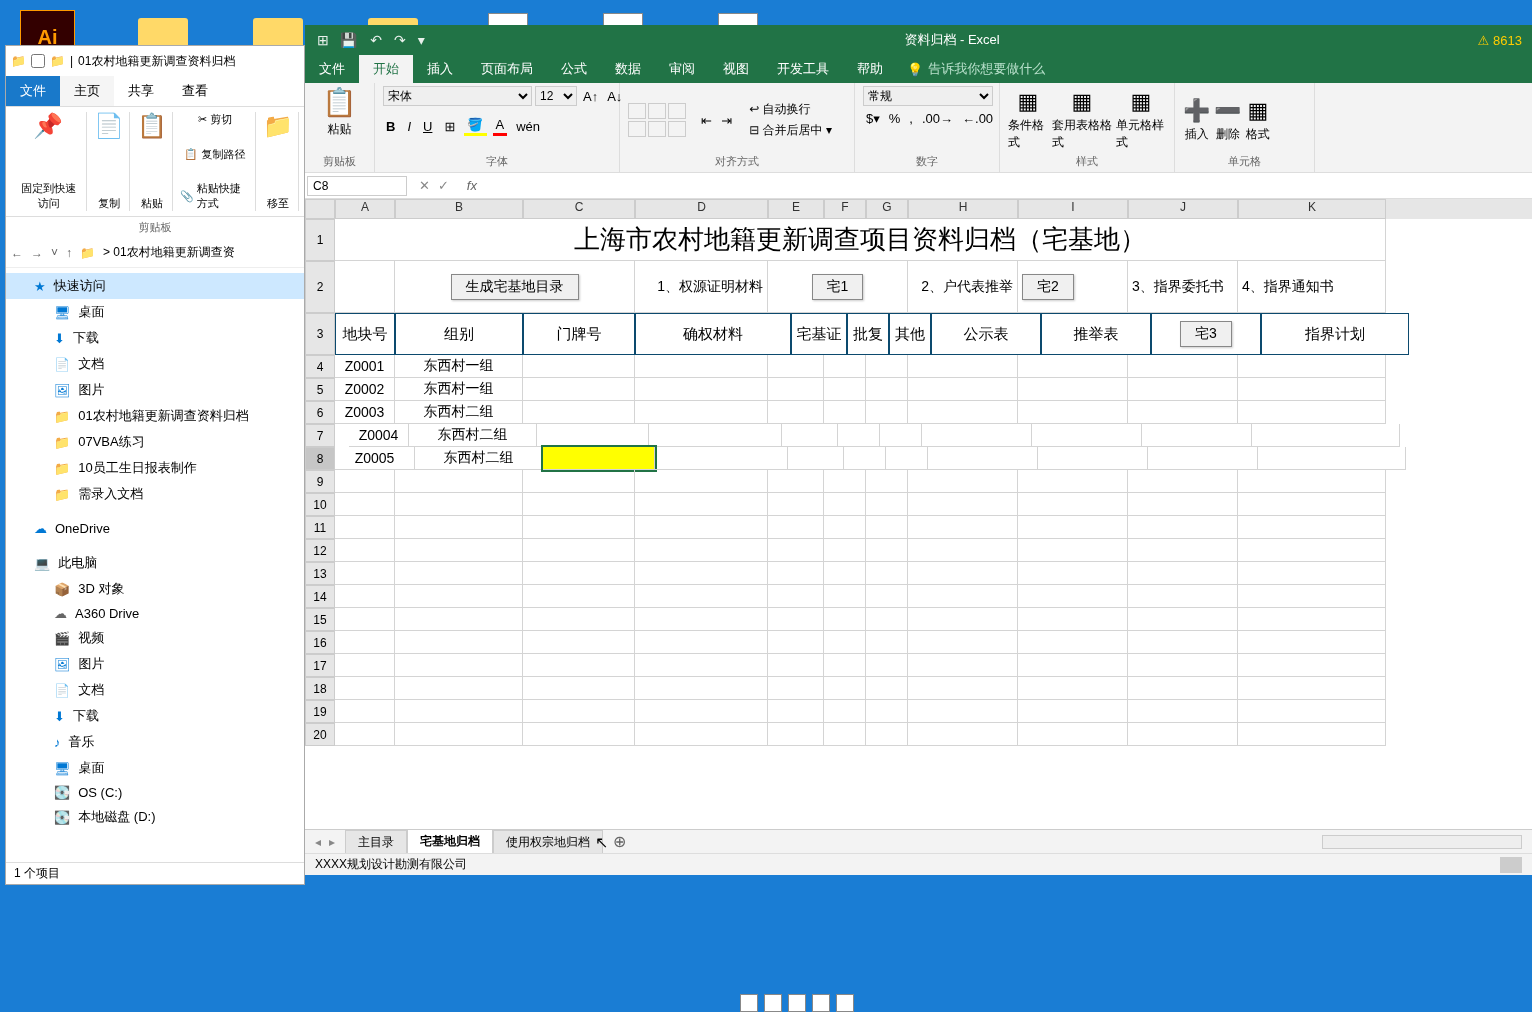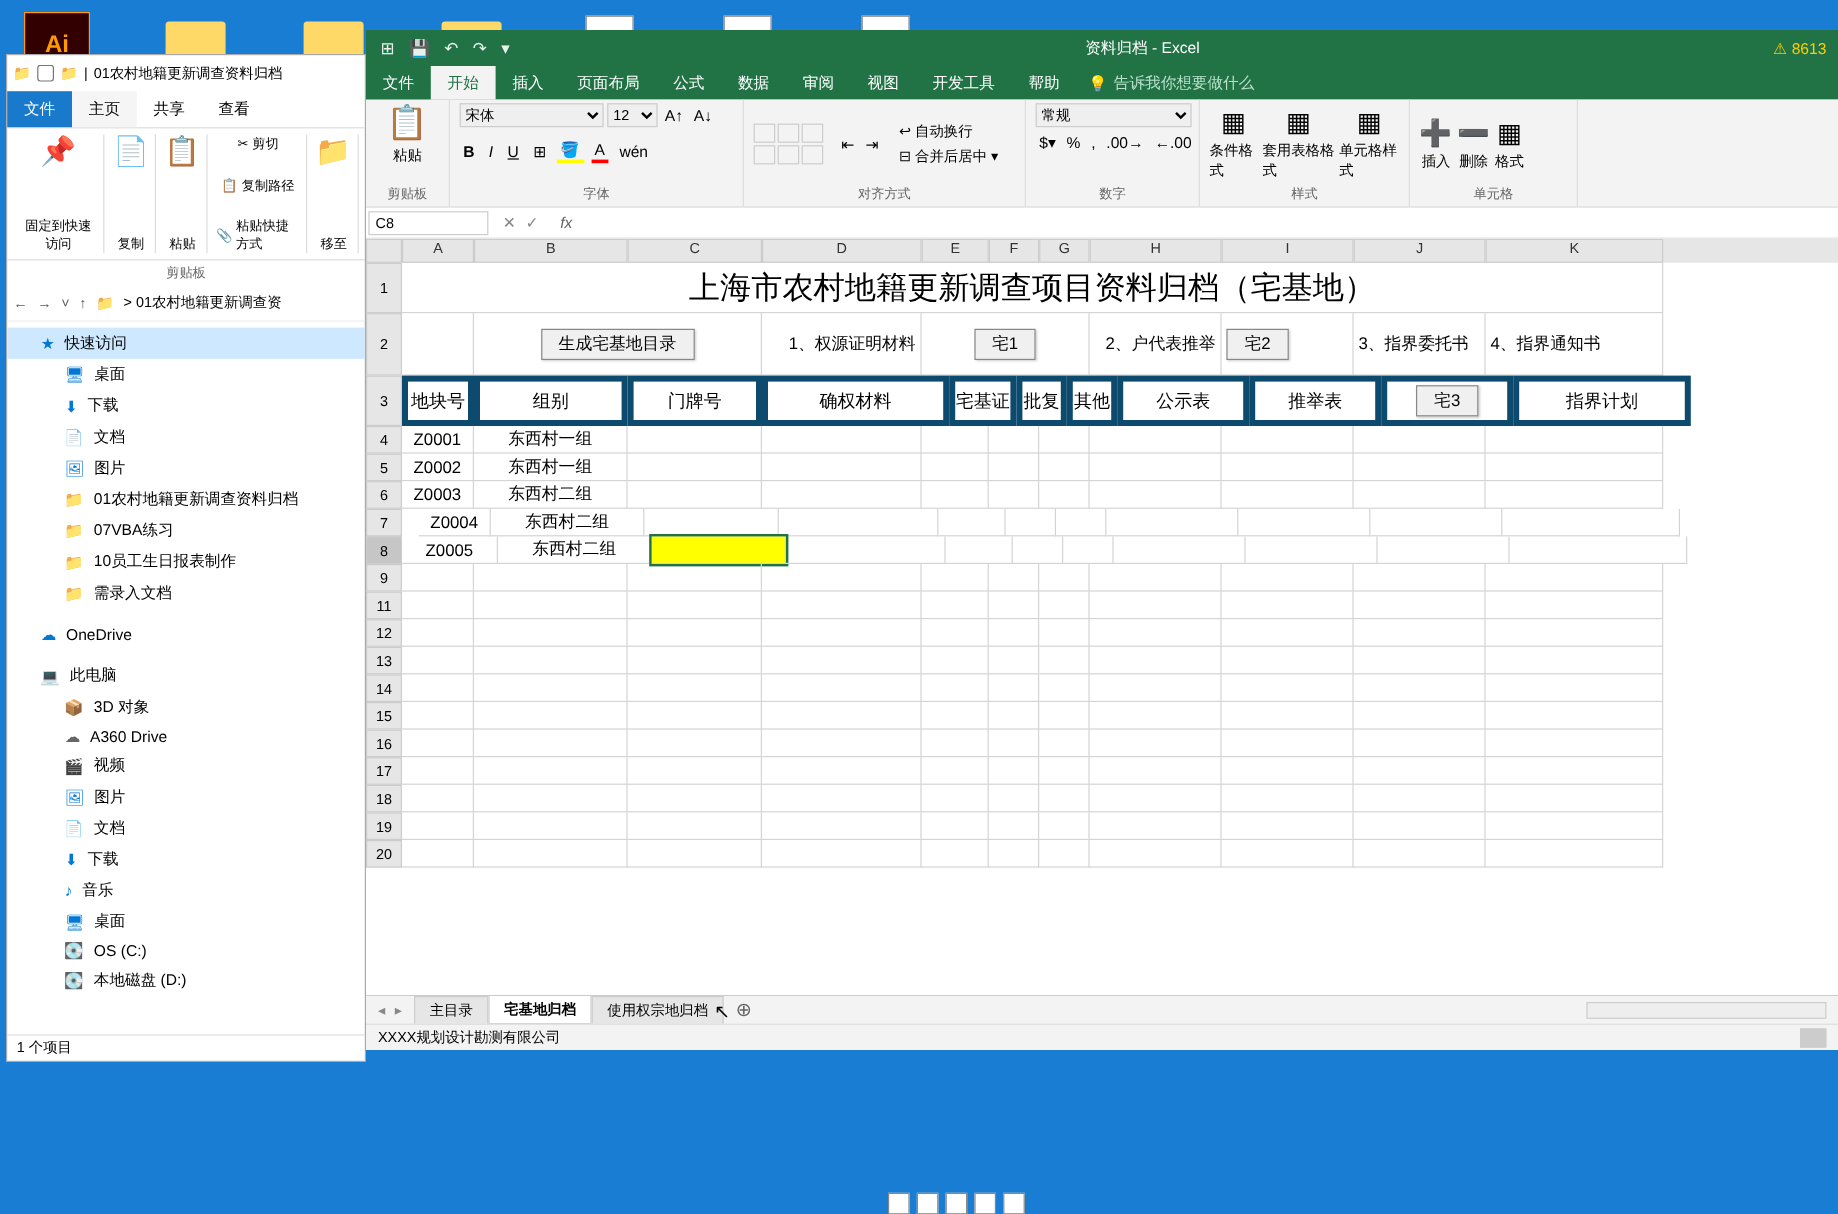--- a/index.html
+++ b/index.html
@@ -73,21 +73,21 @@
 .col-headers { display: flex; height: 20px; background: #e6e6e6; position: sticky; top: 0; }
 .corner { width: 30px; border: 1px solid #ccc; background: #e6e6e6; }
 .colh { border: 1px solid #ccc; text-align: center; font-size: 12px; background: #e6e6e6; color: #333; }
 .grid-rows { }
 .grow { display: flex; height: 23px; }
 .grow.tall { height: 42px; }
 .grow.tall2 { height: 52px; }
 .rowh { width: 30px; border: 1px solid #ccc; background: #e6e6e6; text-align: center; font-size: 12px; display: flex; align-items: center; justify-content: center; }
 .rowh.sel { background: #c6c6c6; }
 .cell { border-right: 1px solid #d4d4d4; border-bottom: 1px solid #d4d4d4; padding: 2px 4px; font-size: 14px; display: flex; align-items: center; overflow: hidden; white-space: nowrap; }
-.cell.hdr { font-size: 15px; justify-content: center; border: 5px solid #0c4a6e; }
+.cell.hdr { font-size: 15px; justify-content: center; border: 1px solid #0c4a6e; }
 .cell.title { font-size: 26px; justify-content: center; }
 .cell.selected { background: #ffff00; outline: 2px solid #217346; }
 .embed-btn { background: #f0f0f0; border: 1px solid #888; padding: 3px 14px; font-size: 14px; cursor: pointer; box-shadow: 1px 1px 2px rgba(0,0,0,0.2); }
 
 .sheet-tabs { height: 24px; display: flex; align-items: center; border-top: 1px solid #ccc; background: #f3f3f3; font-size: 12px; }
 .sheet-nav { padding: 0 10px; color: #888; display: flex; gap: 8px; }
 .sheet-tab { padding: 3px 12px; border: 1px solid #ccc; border-bottom: none; background: #fff; cursor: pointer; }
 .sheet-tab.active { background: #fff; border-bottom: 2px solid #217346; font-weight: bold; }
 .sheet-tab.inactive { background: #e6e6e6; }
 .add-sheet { padding: 0 10px; color: #666; font-size: 16px; }
@@ -313,21 +313,21 @@
     <div class="erib-group" style="width:70px">
       <div class="erib-body erib-col">
         <span class="paste-icon">📋</span>
         <span>粘贴</span>
       </div>
       <div class="erib-label">剪贴板</div>
     </div>
     <div class="erib-group" style="width:245px">
       <div class="erib-body" style="flex-direction:column;align-items:flex-start">
         <div class="font-row">
-          <select style="width:120px"><option>宋体</option></select>
+          <select style="width:149px"><option>宋体</option></select>
           <select style="width:42px"><option>12</option></select>
           <button class="btn-sm">A↑</button>
           <button class="btn-sm">A↓</button>
         </div>
         <div class="font-row2">
           <button class="btn-sm"><b>B</b></button>
           <button class="btn-sm"><i>I</i></button>
           <button class="btn-sm"><u>U</u></button>
           <button class="btn-sm">⊞</button>
           <button class="btn-sm color-bar" style="border-color:#ffff00">🪣</button>
@@ -548,20 +548,34 @@
           <div class="cell " style="width: 133px;"></div>
           <div class="cell " style="width: 56px;"></div>
           <div class="cell " style="width: 42px;"></div>
           <div class="cell " style="width: 42px;"></div>
           <div class="cell " style="width: 110px;"></div>
           <div class="cell " style="width: 110px;"></div>
           <div class="cell " style="width: 110px;"></div>
           <div class="cell " style="width: 148px;"></div>
         </div>
         <div class="grow ">
+          <div class="rowh">10</div>
+          <div class="cell " style="width: 60px;"></div>
+          <div class="cell " style="width: 128px;"></div>
+          <div class="cell " style="width: 112px;"></div>
+          <div class="cell " style="width: 133px;"></div>
+          <div class="cell " style="width: 56px;"></div>
+          <div class="cell " style="width: 42px;"></div>
+          <div class="cell " style="width: 42px;"></div>
+          <div class="cell " style="width: 110px;"></div>
+          <div class="cell " style="width: 110px;"></div>
+          <div class="cell " style="width: 110px;"></div>
+          <div class="cell " style="width: 148px;"></div>
+        </div>
+        <div class="grow ">
           <div class="rowh">11</div>
           <div class="cell " style="width: 60px;"></div>
           <div class="cell " style="width: 128px;"></div>
           <div class="cell " style="width: 112px;"></div>
           <div class="cell " style="width: 133px;"></div>
           <div class="cell " style="width: 56px;"></div>
           <div class="cell " style="width: 42px;"></div>
           <div class="cell " style="width: 42px;"></div>
           <div class="cell " style="width: 110px;"></div>
           <div class="cell " style="width: 110px;"></div>

